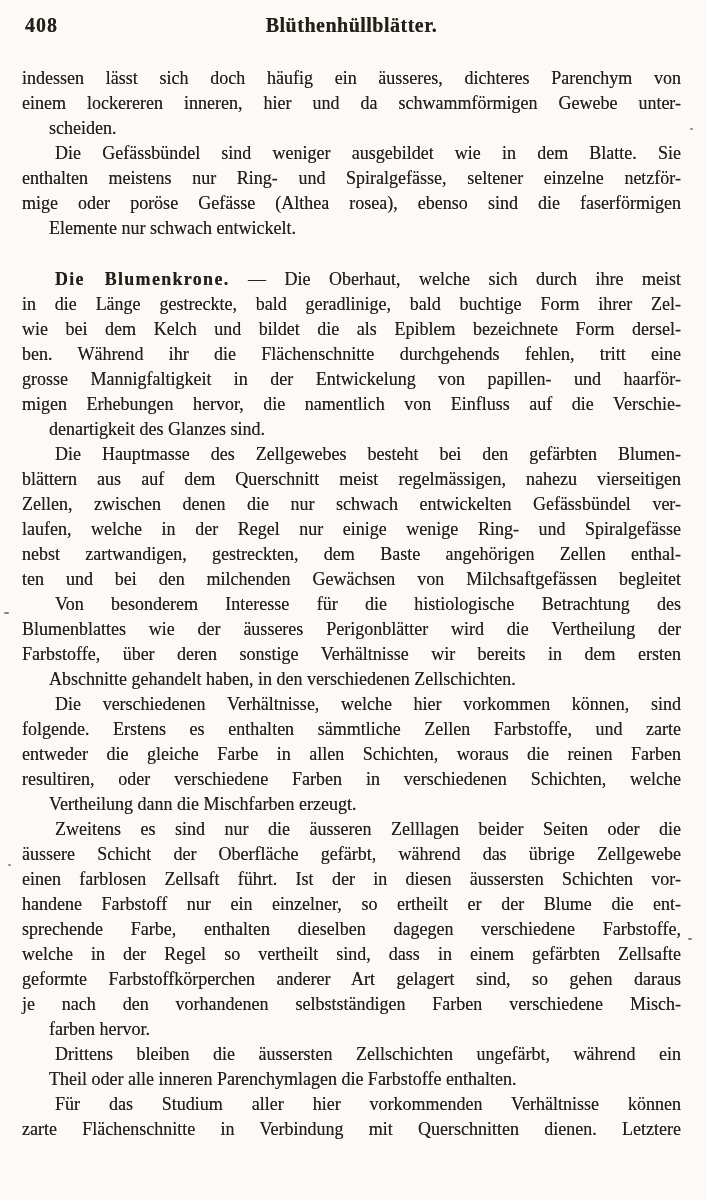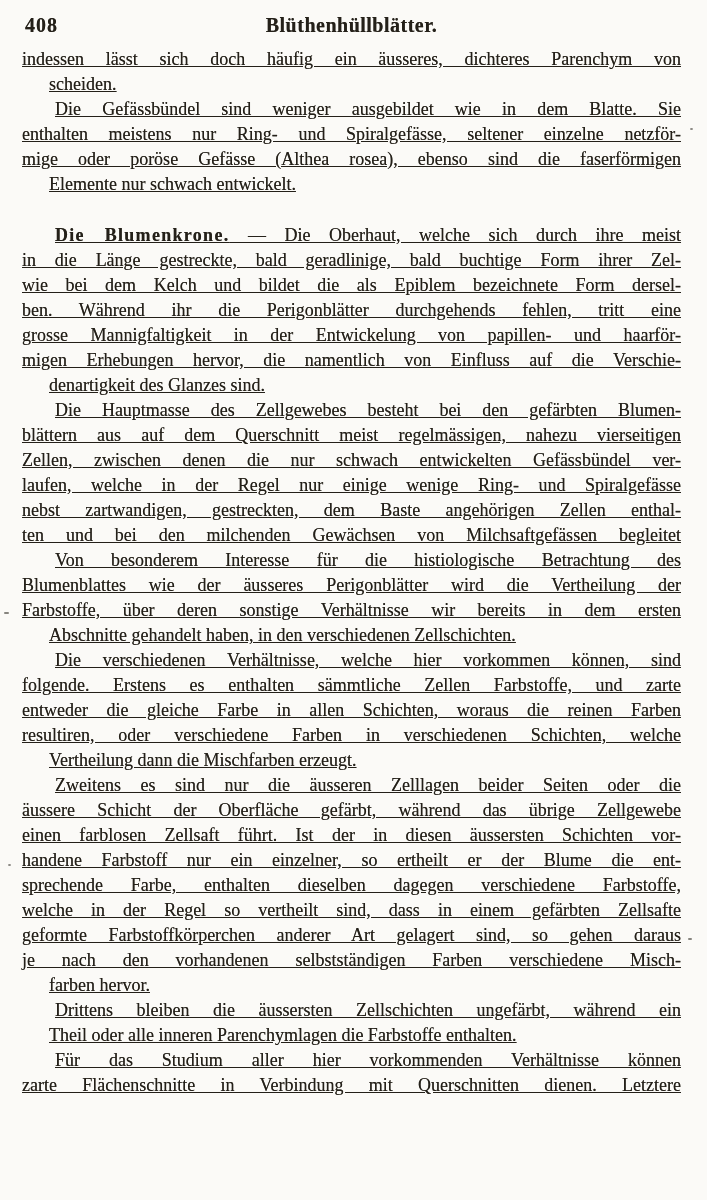--- a/index.html
+++ b/index.html
@@ -16,21 +16,21 @@
     height: 1200px;
     box-sizing: border-box;
     padding: 14px 26px 0 22px;
     font-family: "Liberation Serif", "DejaVu Serif", serif;
     color: #242019;
     text-shadow: 0 0 0.5px rgba(36, 32, 25, 0.65);
   }
   .pagehead {
     position: relative;
     height: 28px;
-    margin-bottom: 5px;
+    margin-bottom: 24px;
   }
   .page-number {
     position: absolute;
     left: 3px;
     top: 0;
     font-size: 20px;
     font-weight: bold;
     letter-spacing: 1px;
   }
   .running-title {
@@ -41,21 +41,20 @@
   }
   .page-body { }
   .para { margin: 0; }
   .para.gap { margin-top: 26px; }
   .line {
     font-size: 18px;
     line-height: 25px;
     text-align: justify;
     text-align-last: justify;
     white-space: normal;
-    text-decoration: underline;
   }
   .line.last { text-align-last: left; margin-left: 27px; }
   .line.indent { text-indent: 33px; }
   .lead {
     font-weight: bold;
     letter-spacing: 1.3px;
   }
   
   .speck {
     position: absolute;
@@ -72,33 +71,34 @@
 
 <div class="sheet">
   <div class="pagehead">
     <span class="page-number">408</span>
     <div class="running-title">Blüthenhüllblätter.</div>
   </div>
 
   <div class="page-body">
       <div class="para">
         <div class="line">indessen lässt sich doch häufig ein äusseres, dichteres Parenchym von</div>
+        <div class="line">einem lockereren inneren, hier und da schwammförmigen Gewebe unter-</div>
         <div class="line last">scheiden.</div>
       </div>
       <div class="para">
         <div class="line indent">Die Gefässbündel sind weniger ausgebildet wie in dem Blatte. Sie</div>
         <div class="line">enthalten meistens nur Ring- und Spiralgefässe, seltener einzelne netzför-</div>
         <div class="line">mige oder poröse Gefässe (Althea rosea), ebenso sind die faserförmigen</div>
         <div class="line last">Elemente nur schwach entwickelt.</div>
       </div>
       <div class="para gap">
         <div class="line indent"><span class="lead">Die Blumenkrone.</span> — Die Oberhaut, welche sich durch ihre meist</div>
         <div class="line">in die Länge gestreckte, bald geradlinige, bald buchtige Form ihrer Zel-</div>
         <div class="line">wie bei dem Kelch und bildet die als Epiblem bezeichnete Form dersel-</div>
-        <div class="line">ben. Während ihr die Perigonblätter durchgehends fehlen, tritt eine</div>
+        <div class="line">ben. Während ihr die Flächenschnitte durchgehends fehlen, tritt eine</div>
         <div class="line">grosse Mannigfaltigkeit in der Entwickelung von papillen- und haarför-</div>
         <div class="line">migen Erhebungen hervor, die namentlich von Einfluss auf die Verschie-</div>
         <div class="line last">denartigkeit des Glanzes sind.</div>
       </div>
       <div class="para">
         <div class="line indent">Die Hauptmasse des Zellgewebes besteht bei den gefärbten Blumen-</div>
         <div class="line">blättern aus auf dem Querschnitt meist regelmässigen, nahezu vierseitigen</div>
         <div class="line">Zellen, zwischen denen die nur schwach entwickelten Gefässbündel ver-</div>
         <div class="line">laufen, welche in der Regel nur einige wenige Ring- und Spiralgefässe</div>
         <div class="line">nebst zartwandigen, gestreckten, dem Baste angehörigen Zellen enthal-</div>

